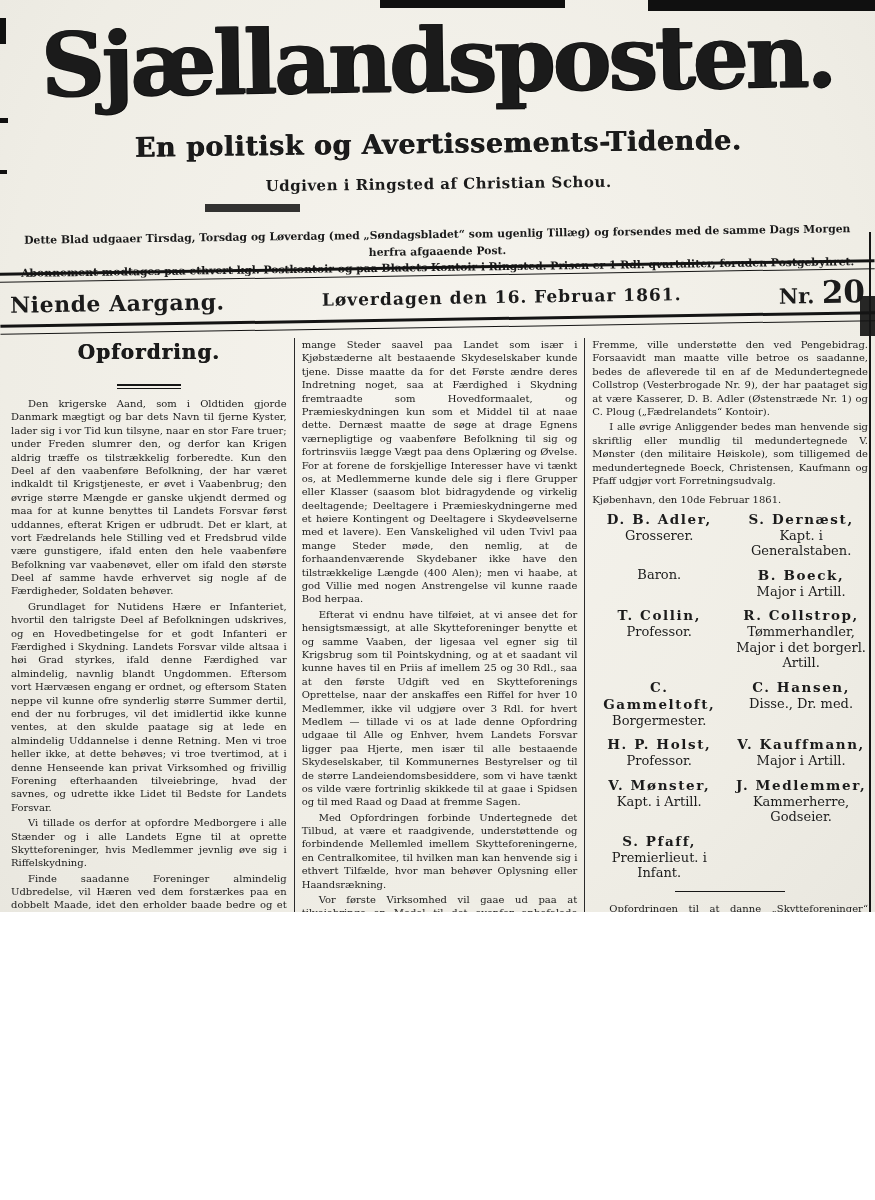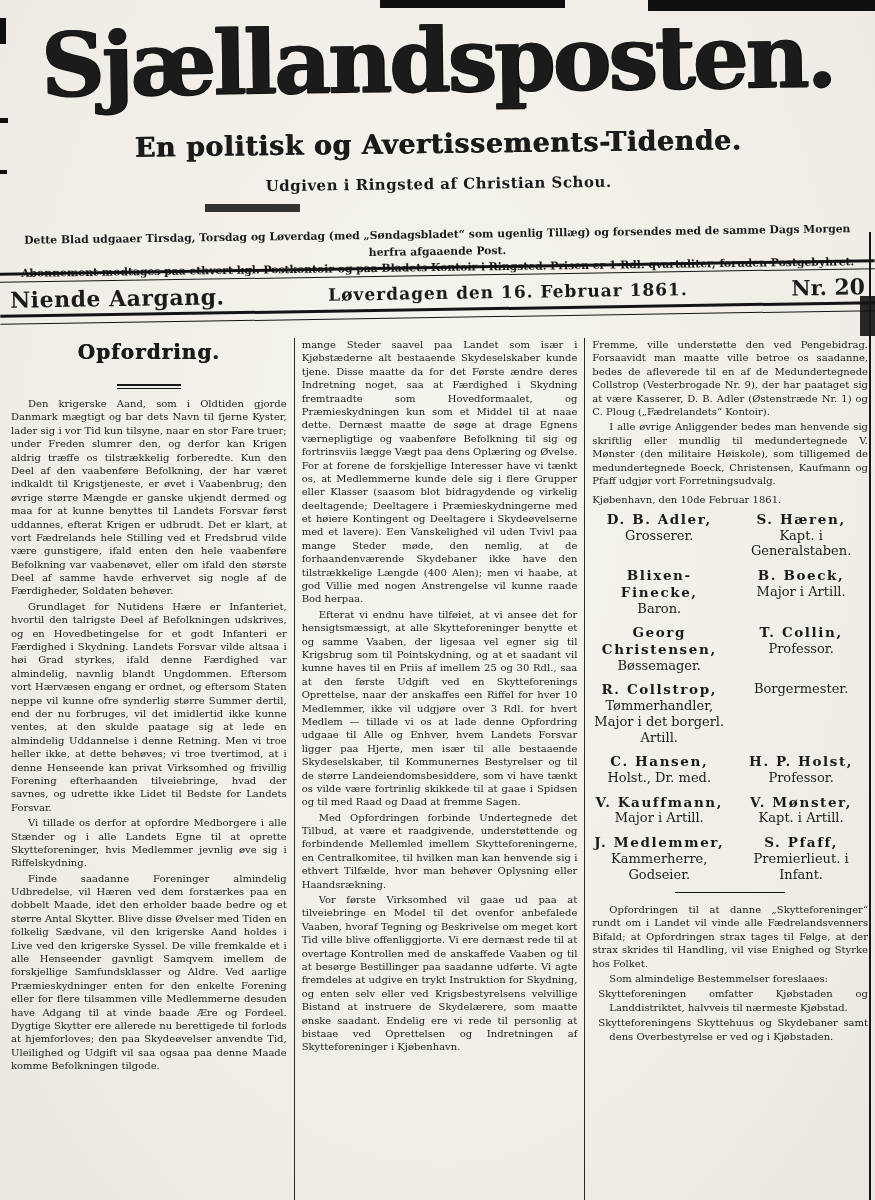--- a/index.html
+++ b/index.html
@@ -1,18 +1,18 @@
 <!DOCTYPE html>
 <html><head>
 <meta charset="utf-8">
 <style>
   html,body{margin:0;padding:0;}
   .page{
     position:relative;
-    width:875px;height:1200px;
+    width:875px;height:912px;
     background:#f3f1ea;
     background-image:radial-gradient(ellipse at 50% 40%, #f6f4ee 0%, #efede5 70%, #e9e7df 100%);
     overflow:hidden;
     font-family:"DejaVu Serif", serif;
     color:#1b1b1b;
   }
   
   .masthead{position:absolute;top:0;left:0;right:0;text-align:center;transform:rotate(-0.7deg);}
   .masthead .title{
     font-size:88px;line-height:120px;font-weight:bold;letter-spacing:-3px;
@@ -29,21 +29,21 @@
     position:absolute;top:227px;left:8px;right:8px;text-align:center;
     font-size:10.8px;font-weight:bold;line-height:1.55;transform:rotate(-0.8deg);
   }
   
   .band-wrap{position:absolute;top:266px;left:0;right:0;transform:rotate(-0.9deg);}
   .dbl-rule{height:6px;border-top:3px solid #141414;border-bottom:1px solid #141414;}
   .band{display:flex;align-items:center;justify-content:space-between;padding:4px 10px 2px 10px;}
   .band .volume{font-size:22px;font-weight:bold;letter-spacing:0.5px;}
   .band .issuedate{font-size:17px;font-weight:bold;letter-spacing:1px;}
   .band .issue{font-size:21px;font-weight:bold;white-space:nowrap;}
-  .band .issue .num{font-size:22px;}
+  .band .issue .num{font-size:31px;}
   
   .columns{
     position:absolute;top:338px;left:8px;right:4px;bottom:0;
     display:flex;overflow:hidden;
   }
   .col{flex:1 1 0;overflow:hidden;padding:0 3px;}
   .vrule{width:1px;background:#2a2a2a;margin:0 4px;}
   .col p{
     margin:0 0 2px 0;font-size:10px;line-height:1.34;text-align:justify;
     text-indent:1.7em;
@@ -133,49 +133,45 @@
       <p class="noindent">Fremme, ville understøtte den ved Pengebidrag. Forsaavidt man maatte ville betroe os saadanne, bedes de afleverede til en af de Medundertegnede Collstrop (Vesterbrogade Nr. 9), der har paataget sig at være Kasserer, D. B. Adler (Østenstræde Nr. 1) og C. Ploug („Fædrelandets“ Kontoir).</p>
       <p>I alle øvrige Anliggender bedes man henvende sig skriftlig eller mundlig til medundertegnede V. Mønster (den militaire Høiskole), som tilligemed de medundertegnede Boeck, Christensen, Kaufmann og Pfaff udgjør vort Forretningsudvalg.</p>
       <p class="dateline">Kjøbenhavn, den 10de Februar 1861.</p>
 
       <div class="sig-grid">
         <div class="sig">
             <div class="name">D. B. Adler,</div>
             <div class="role">Grosserer.</div>
           </div>
         <div class="sig">
-            <div class="name">S. Hæren,</div>
+            <div class="name">S. Dernæst,</div>
             <div class="role">Kapt. i Generalstaben.</div>
           </div>
         <div class="sig">
-            <div class="name">Blixen-Finecke,</div>
             <div class="role">Baron.</div>
           </div>
         <div class="sig">
             <div class="name">B. Boeck,</div>
             <div class="role">Major i Artill.</div>
           </div>
         <div class="sig">
-            <div class="name">Georg Christensen,</div>
-            <div class="role">Bøssemager.</div>
-          </div>
-        <div class="sig">
             <div class="name">T. Collin,</div>
             <div class="role">Professor.</div>
           </div>
         <div class="sig">
             <div class="name">R. Collstrop,</div>
             <div class="role">Tømmerhandler, Major i det borgerl. Artill.</div>
           </div>
         <div class="sig">
+            <div class="name">C. Gammeltoft,</div>
             <div class="role">Borgermester.</div>
           </div>
         <div class="sig">
             <div class="name">C. Hansen,</div>
-            <div class="role">Holst., Dr. med.</div>
+            <div class="role">Disse., Dr. med.</div>
           </div>
         <div class="sig">
             <div class="name">H. P. Holst,</div>
             <div class="role">Professor.</div>
           </div>
         <div class="sig">
             <div class="name">V. Kauffmann,</div>
             <div class="role">Major i Artill.</div>
           </div>
         <div class="sig">

